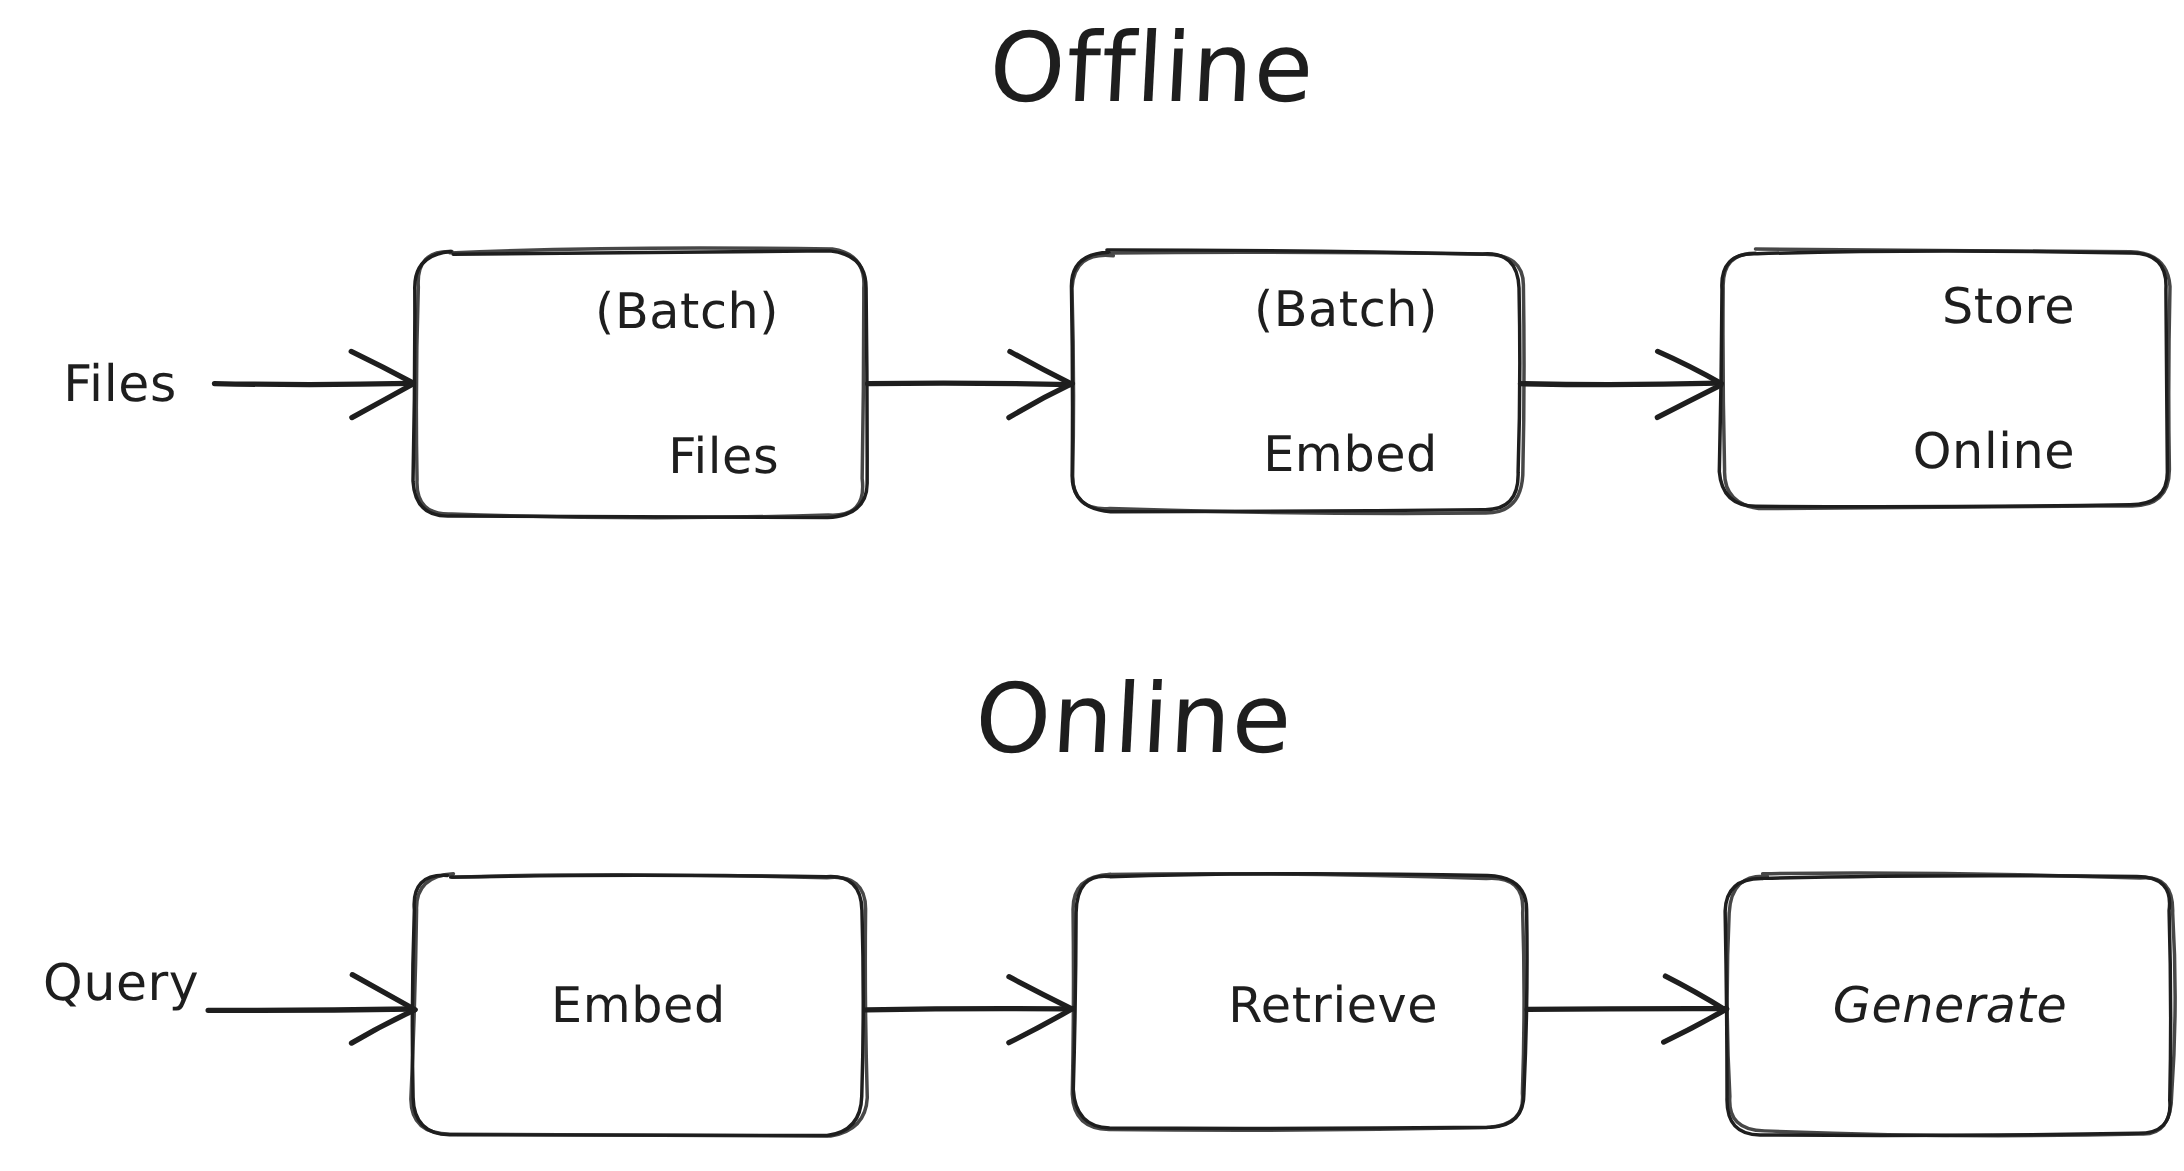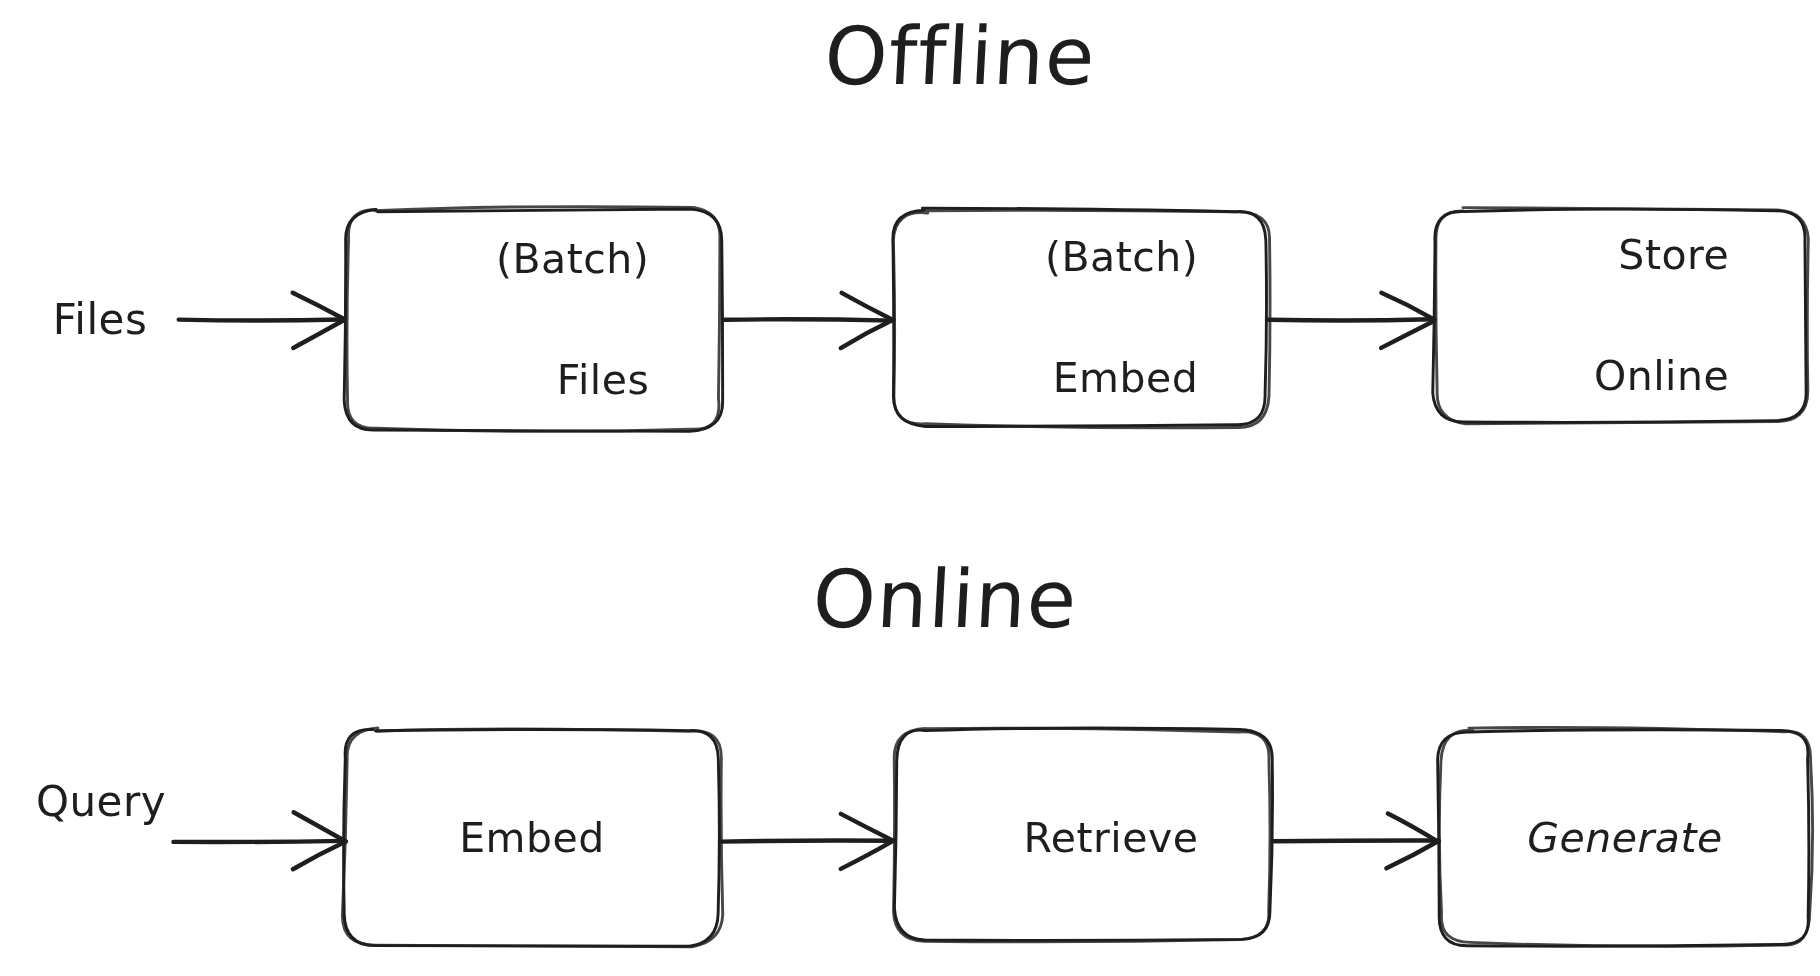--- a/index.html
+++ b/index.html
@@ -132,21 +132,21 @@
       <span>Embed</span>
     </div>
 
     <div class="node-label" style="left:1621px; top:316px;">
       <span>Store</span><br>
       <span>Online</span>
     </div>
 
     <div class="section-title" style="left:945px; top:600px;">Online</div>
 
-    <div class="edge-label" style="left:101px; top:802px;">Query</div>
+    <div class="edge-label" style="left:101px; top:819px;">Query</div>
 
     <div class="node-label" style="left:532px; top:838px;">Embed</div>
 
     <div class="node-label" style="left:1082px; top:838px;margin-left:29px;">Retrieve</div>
 
     <div class="node-label" style="left:1625px; top:838px;font-style:italic;">Generate</div>
 
   </div>
 
   <div class="node-box-hit" style="left:345px; top:210px; width:375px; height:220px;"></div>

